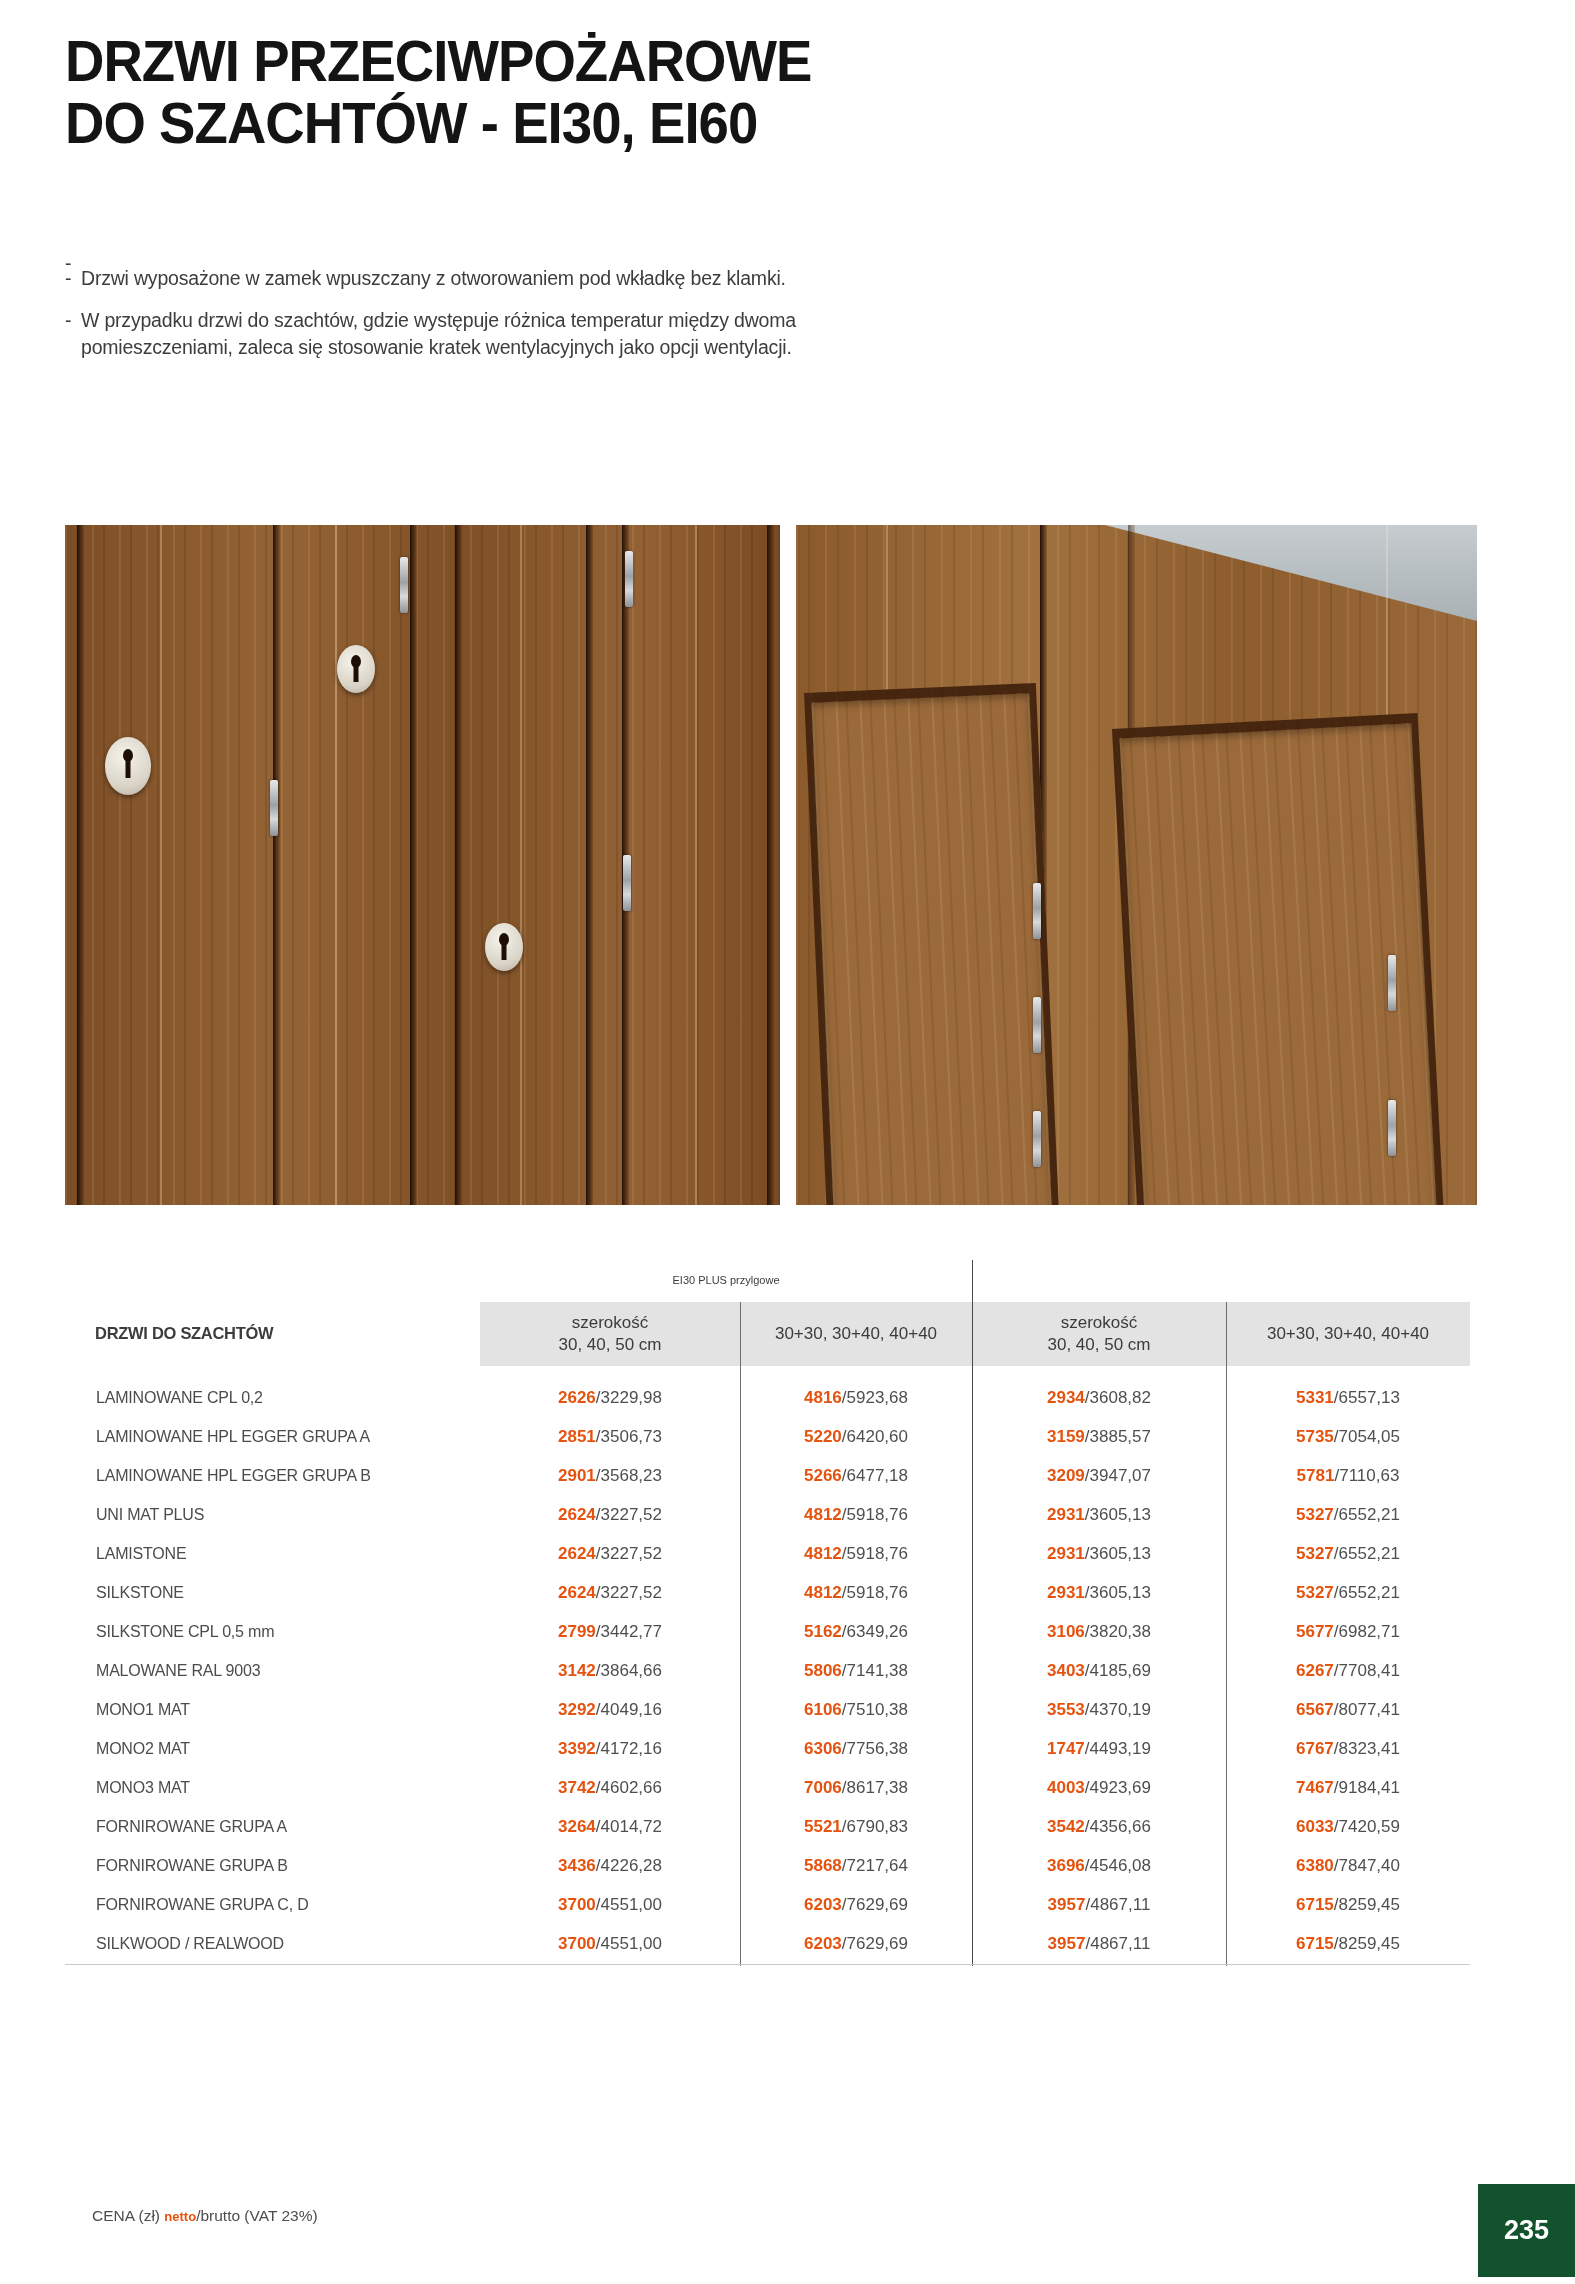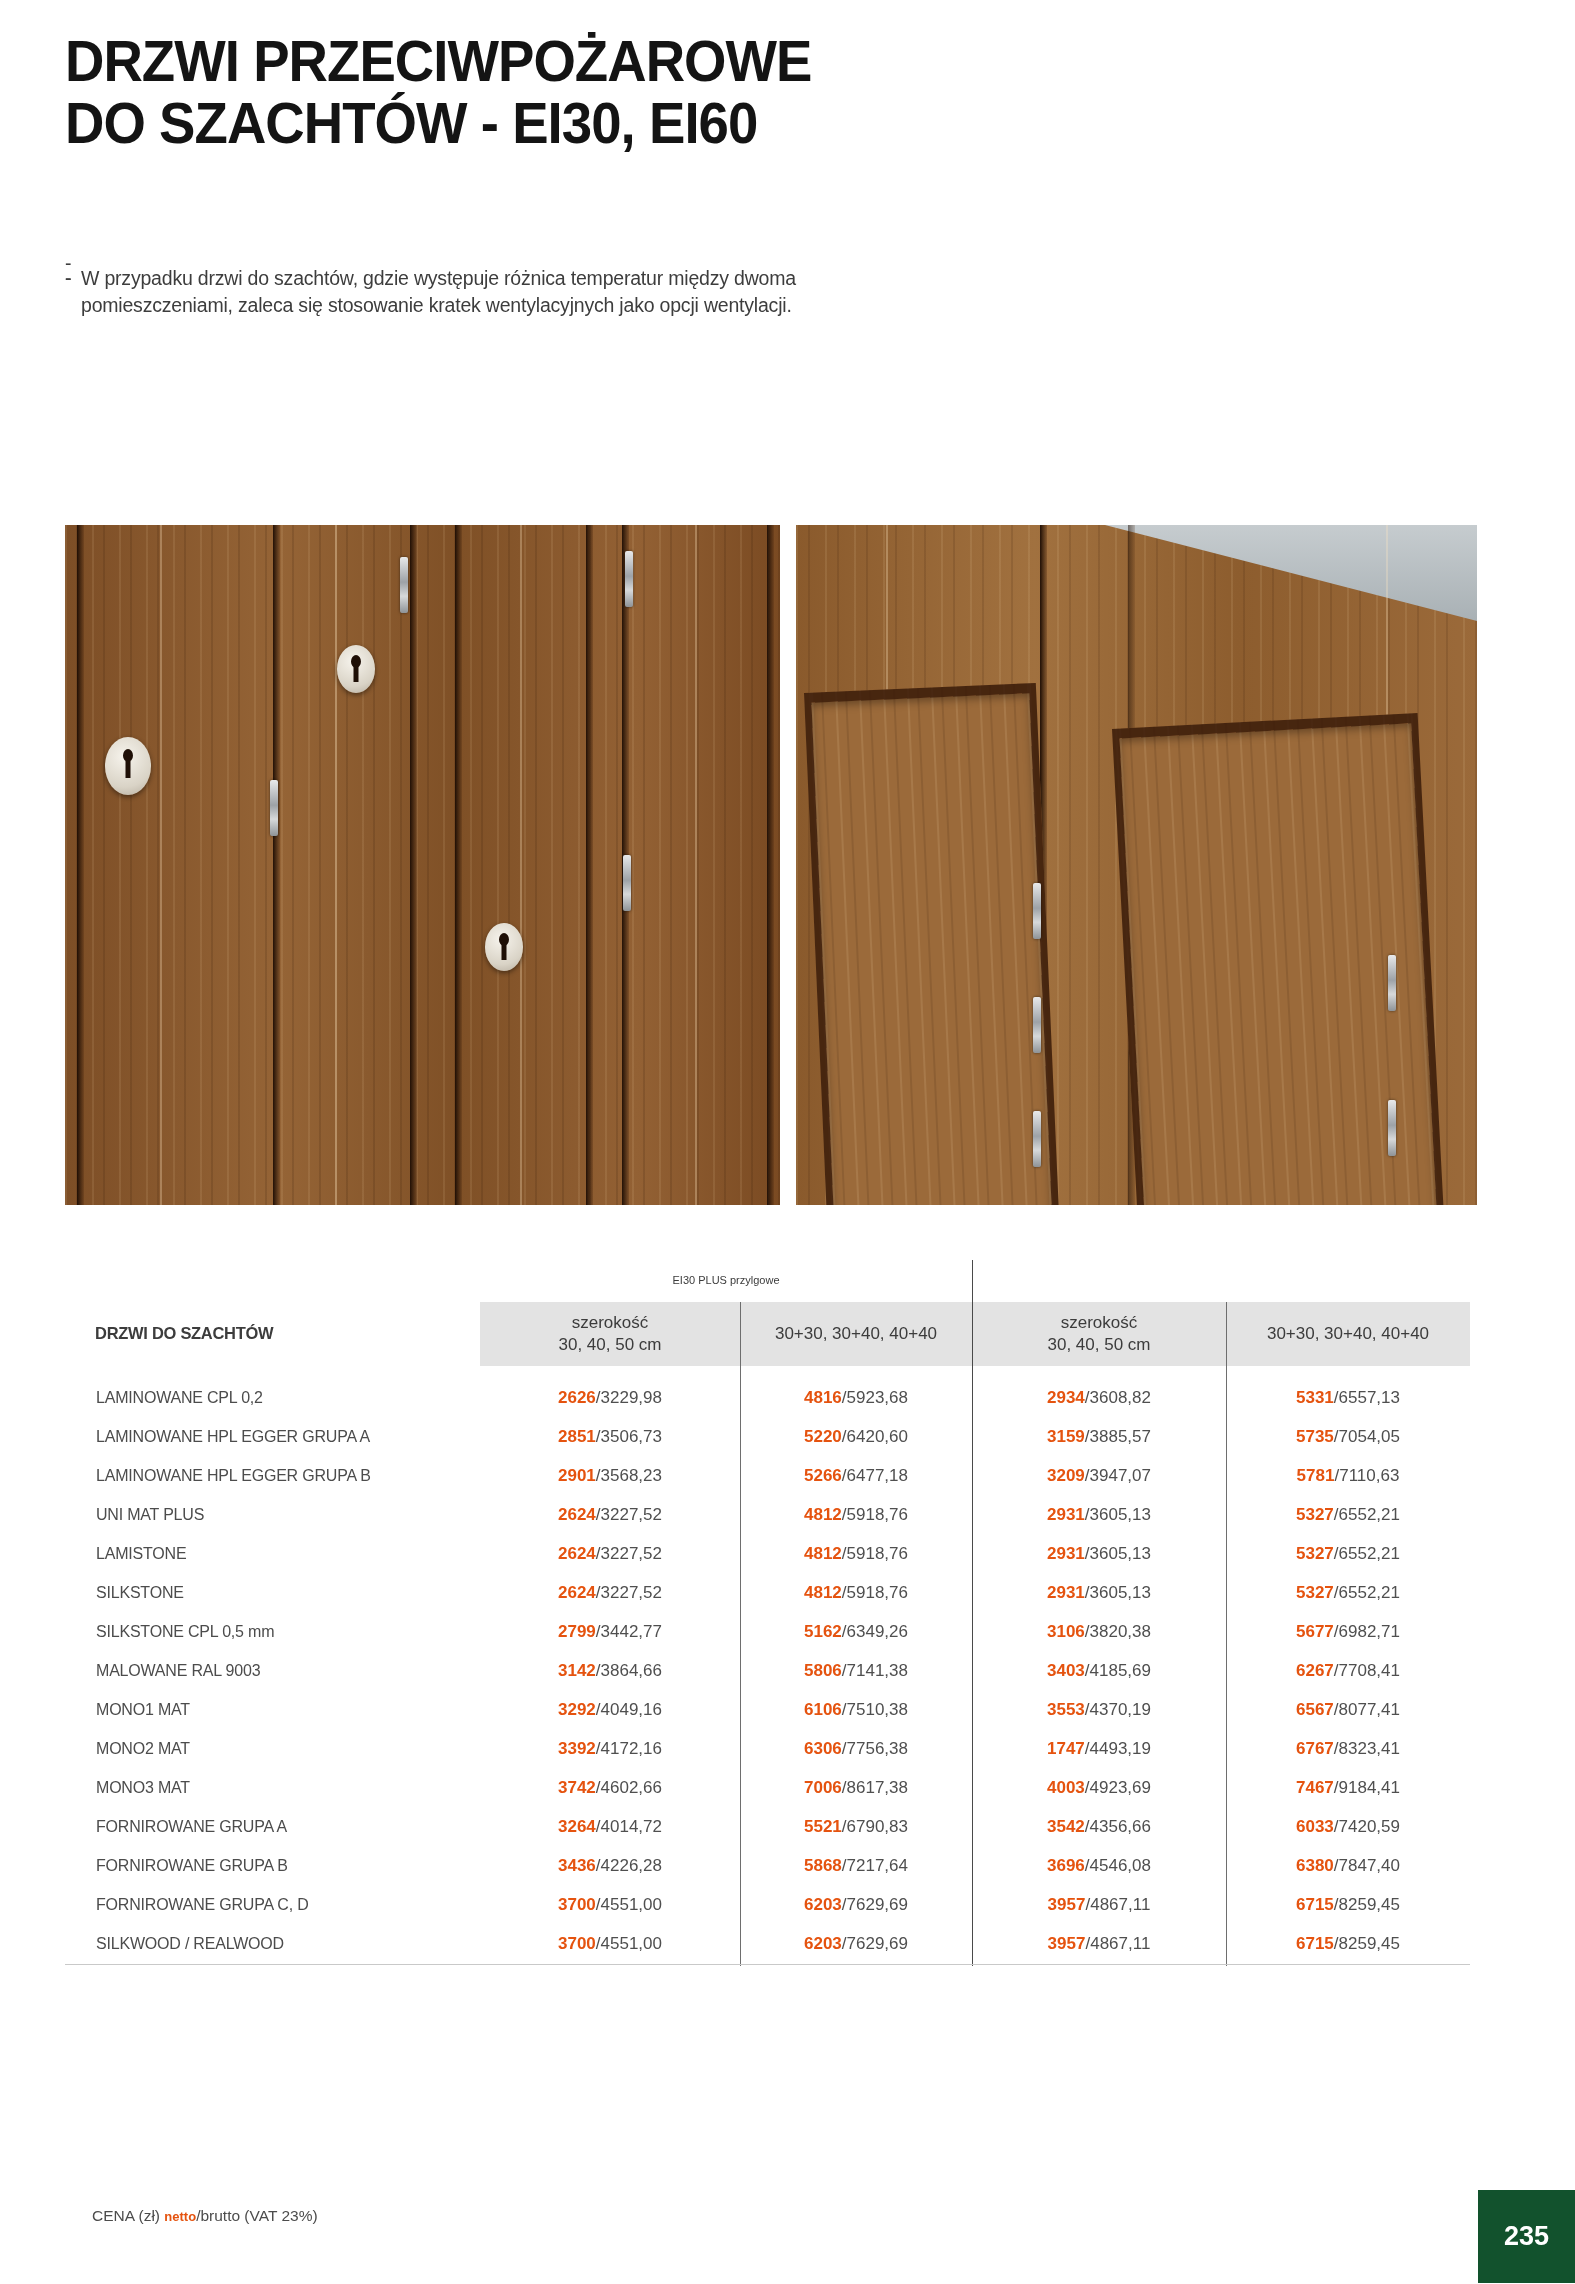--- a/index.html
+++ b/index.html
@@ -71,40 +71,41 @@
   .vline{position:absolute;width:1px;background:#6e6e6e;top:44px;bottom:4px;}
   .vline.group{top:2px;background:#4a4a4a;}
   .v1{left:675px;}
   .v2{left:907px;}
   .v3{left:1161px;}
   .bottom-rule{position:absolute;left:0;right:0;top:706px;height:1px;background:#c9c9c9;}
 
   
   .footnote{position:absolute;left:92px;top:2207px;font-size:15.5px;color:#4c4c4c;}
   .footnote .netto{font-size:13px;}
-  .badge{position:absolute;right:0;bottom:1px;width:97px;height:93px;background:#12522d;
+  .badge{position:absolute;right:0;bottom:7px;width:97px;height:93px;background:#12522d;
          display:flex;align-items:center;justify-content:center;color:#ffffff;font-size:27px;font-weight:bold;}
 </style>
 </head>
 <body>
 
 <div class="page">
 
   <h1 class="title" style="margin:0;">
     <div>DRZWI PRZECIWPOŻAROWE</div>
     <div>DO SZACHTÓW - EI30, EI60</div>
   </h1>
 
   <div class="bullets">
 
   <div class="bullet">
       <span class="dash">-</span>
     </div>
       <div class="bullet">
       <span class="dash">-</span>
+      <span>Drzwi wyposażone w zamek wpuszczany z otworowaniem pod wkładkę bez klamki.</span>
     </div>
       <div class="bullet">
       <span class="dash">-</span>
       <span>W przypadku drzwi do szachtów, gdzie występuje różnica temperatur między dwoma pomieszczeniami, zaleca się stosowanie kratek wentylacyjnych jako opcji wentylacji.</span>
     </div>
     </div>
 
   <div class="photos">
 
     <div class="photo photo-left">

